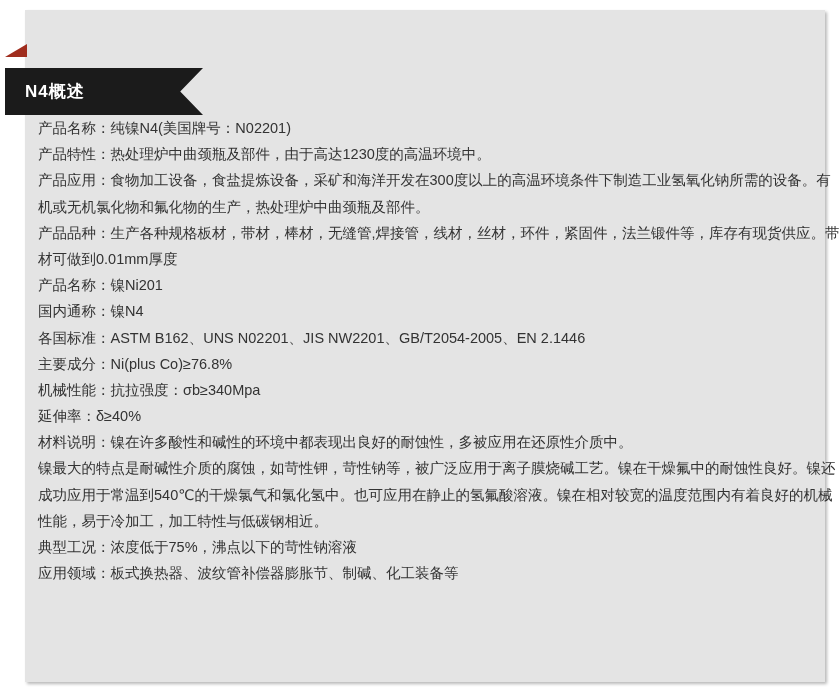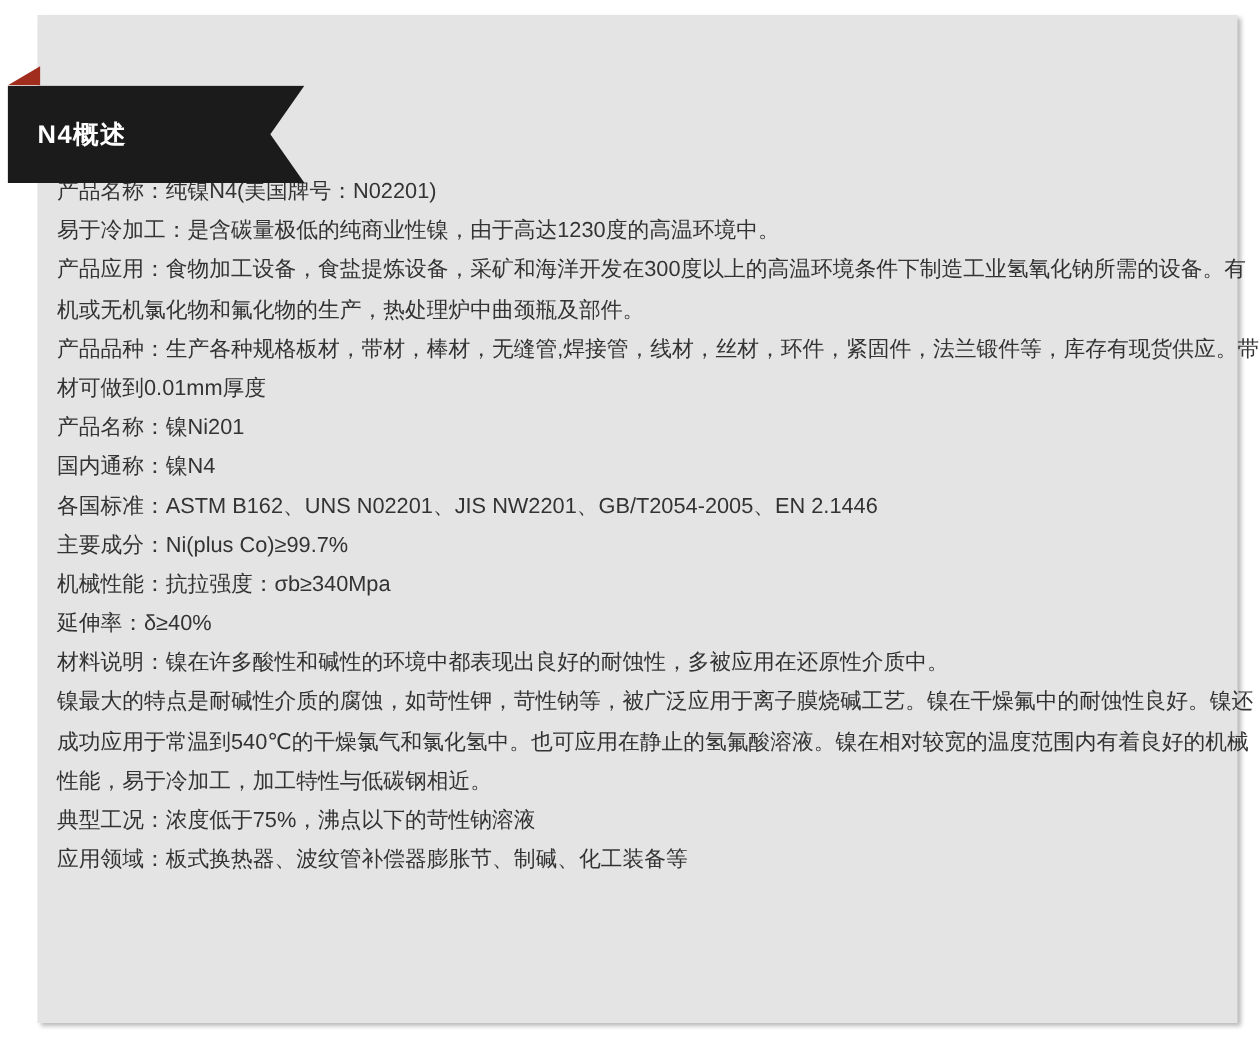--- a/index.html
+++ b/index.html
@@ -16,23 +16,23 @@
     left: 25px;
     top: 10px;
     width: 800px;
     height: 672px;
     background: var(--panel-bg, #e4e4e4);
     box-shadow: 2px 2px 3px rgba(0,0,0,0.28);
   }
   .ribbon {
     position: absolute;
     left: 5px;
-    top: 57px;
+    top: 68px;
     width: 198px;
-    height: 65px;
+    height: 47px;
     background: var(--ribbon-bg, #1b1b1b);
     clip-path: polygon(0 0, 100% 0, 88.5% 50%, 100% 100%, 0 100%);
     display: flex;
     align-items: center;
     padding-left: 20px;
     box-sizing: border-box;
     z-index: 2;
   }
   .ribbon .ribbon-title {
     color: #ffffff;
@@ -71,29 +71,29 @@
 <div class="panel"></div>
 
 <div class="fold"></div>
 
 <div class="ribbon">
   <span class="ribbon-title">N4概述</span>
 </div>
 
 <div class="content">
     <div class="line">产品名称：纯镍N4(美国牌号：N02201)</div>
-    <div class="line">易于冷加工：是含碳量极低的纯商业性镍，由于高达1230度的高温环境中。</div>
+    <div class="line">产品特性：热处理炉中曲颈瓶及部件，由于高达1230度的高温环境中。</div>
     <div class="line">产品应用：食物加工设备，食盐提炼设备，采矿和海洋开发在300度以上的高温环境条件下制造工业氢氧化钠所需的设备。有</div>
     <div class="line">机或无机氯化物和氟化物的生产，热处理炉中曲颈瓶及部件。</div>
     <div class="line">产品品种：生产各种规格板材，带材，棒材，无缝管,焊接管，线材，丝材，环件，紧固件，法兰锻件等，库存有现货供应。带</div>
     <div class="line">材可做到0.01mm厚度</div>
     <div class="line">产品名称：镍Ni201</div>
     <div class="line">国内通称：镍N4</div>
     <div class="line">各国标准：ASTM B162、UNS N02201、JIS NW2201、GB/T2054-2005、EN 2.1446</div>
-    <div class="line">主要成分：Ni(plus Co)≥99.7%</div>
+    <div class="line">主要成分：Ni(plus Co)≥76.8%</div>
     <div class="line">机械性能：抗拉强度：σb≥340Mpa</div>
     <div class="line">延伸率：δ≥40%</div>
     <div class="line">材料说明：镍在许多酸性和碱性的环境中都表现出良好的耐蚀性，多被应用在还原性介质中。</div>
     <div class="line">镍最大的特点是耐碱性介质的腐蚀，如苛性钾，苛性钠等，被广泛应用于离子膜烧碱工艺。镍在干燥氟中的耐蚀性良好。镍还</div>
     <div class="line">成功应用于常温到540℃的干燥氯气和氯化氢中。也可应用在静止的氢氟酸溶液。镍在相对较宽的温度范围内有着良好的机械</div>
     <div class="line">性能，易于冷加工，加工特性与低碳钢相近。</div>
     <div class="line">典型工况：浓度低于75%，沸点以下的苛性钠溶液</div>
     <div class="line">应用领域：板式换热器、波纹管补偿器膨胀节、制碱、化工装备等</div>
   </div>
 

